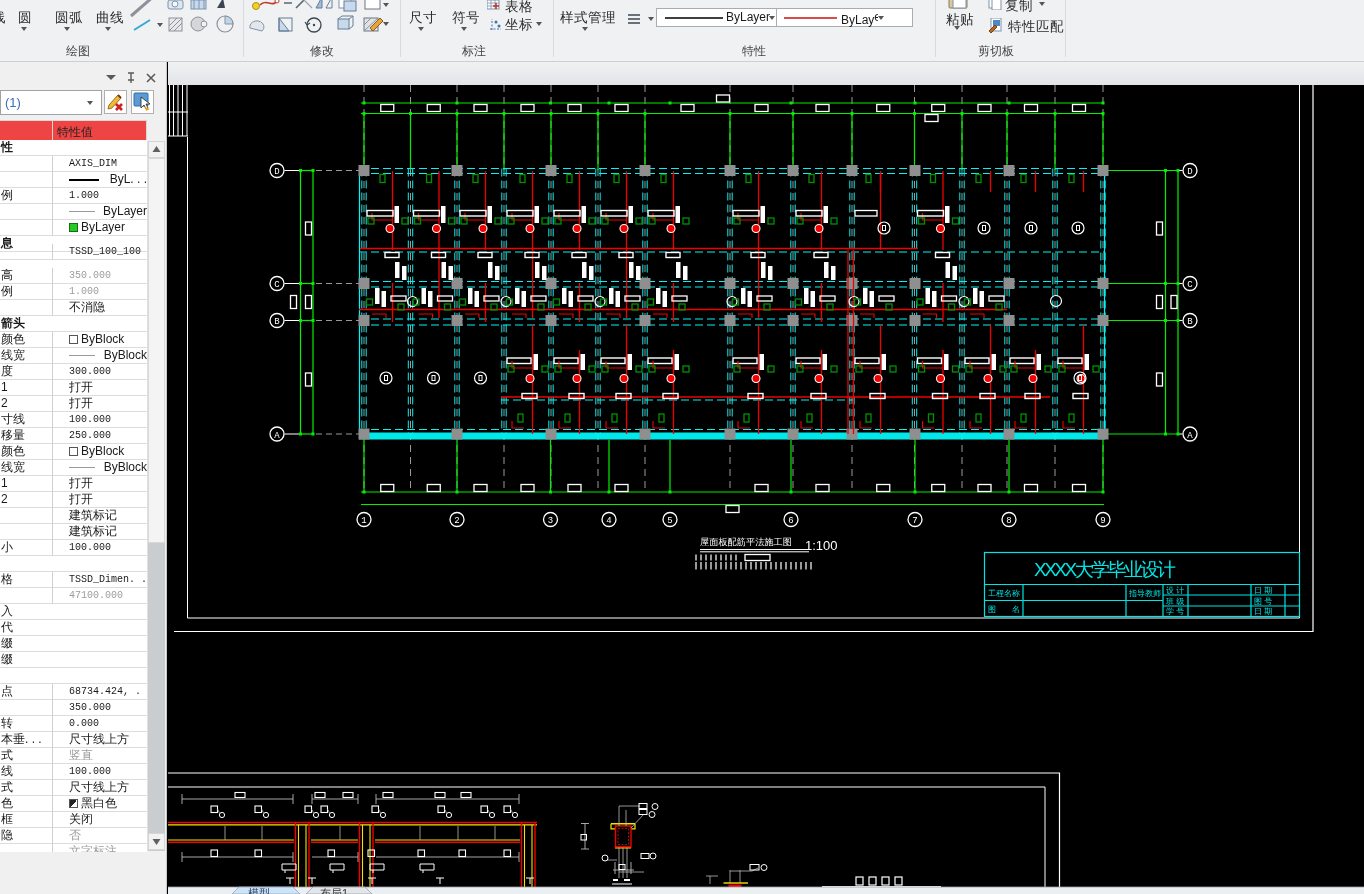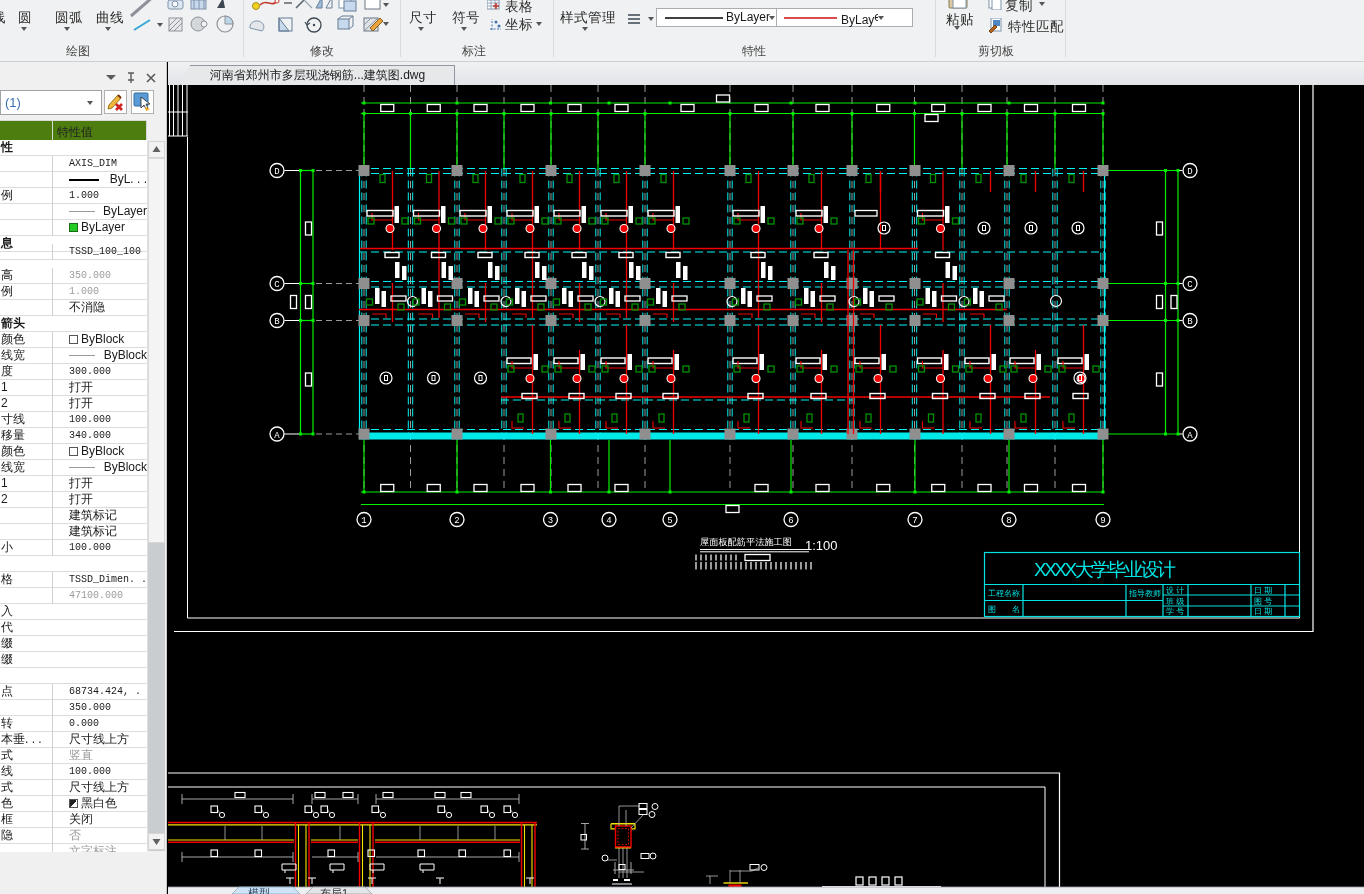--- a/index.html
+++ b/index.html
@@ -211,21 +211,21 @@
   </div>
 
   <div style="position:absolute;left:131px;top:28px;width:23px;height:24px;background:#fff;border:1px solid #b0b0b0">
     <svg width="21" height="22">
         <rect x="2" y="2" width="14" height="13" rx="1" fill="#5b9bd5" stroke="#2e6da4"></rect>
         <path d="M9 6 v11 l3 -3 2 4 2 -1 -2 -4 4 0 z" fill="#fff" stroke="#222" stroke-width="0.8"></path>
         <path d="M13 16 l5 2 -4 2 z" fill="#f2a21a"></path>
       </svg>
   </div>
 
-  <div style="position:absolute;left:0;top:58px;width:147px;height:21px;background:#4d7c0f;border:1px solid #d8d8d8;border-left:none">
+  <div style="position:absolute;left:0;top:58px;width:147px;height:21px;background:#ef4444;border:1px solid #d8d8d8;border-left:none">
     <div style="position:absolute;left:52px;top:0;width:1px;height:20px;background:#d8d8d8"></div>
     <span style="position:absolute;left:57px;top:3px;font-size:12px;color:#222">特性值</span>
   </div>
 
   <div id="ptable">
 <div class="prow cat" style="top:0.0px">性</div>
 <div class="prow" style="top:16.0px">
         <div class="pval mono"><span>AXIS_DIM</span></div>
       </div>
 <div class="prow" style="top:32.0px">
@@ -276,21 +276,21 @@
 <div class="prow" style="top:256.0px">
         <div class="plab">2</div>
         <div class="pval"><span>打开</span></div>
       </div>
 <div class="prow" style="top:272.0px">
         <div class="plab">寸线</div>
         <div class="pval mono"><span>100.000</span></div>
       </div>
 <div class="prow" style="top:288.0px">
         <div class="plab">移量</div>
-        <div class="pval mono"><span>340.000</span></div>
+        <div class="pval mono"><span>250.000</span></div>
       </div>
 <div class="prow" style="top:304.0px">
         <div class="plab">颜色</div>
         <div class="pval"><span class="swsq"></span><span>ByBlock</span></div>
       </div>
 <div class="prow" style="top:320.0px">
         <div class="plab">线宽</div>
         <div class="pval"><span class="swthin"></span><span style="float:right">ByBlock</span></div>
       </div>
 <div class="prow" style="top:336.0px">
@@ -390,22 +390,20 @@
         </svg></div>
     <div style="position:absolute;left:0px;top:17px;width:17px;height:385px;background:#f4f4f4;border:1px solid #d9d9d9"></div>
     <div style="position:absolute;left:0px;top:692px;width:17px;height:17px;background:#f2f2f2;border:1px solid #d5d5d5"><svg width="15" height="15">
           <path d="M7.5 11 l4 -6 h-8 z" fill="#606060"></path>
         </svg></div>
   </div>
 </div>
 
 <div id="tabbar">
 
-  <div class="dtab" style="left:12px;width:275px;background:#e6e8ea;clip-path:polygon(0 100%,10px 0,100% 0,100% 100%)">
-    <div style="position:absolute;inset:0;border:1px solid #9097a0;border-bottom:none;clip-path:polygon(0 100%,10px 0,100% 0,100% 100%)"></div>河南省郑州市多层现浇钢筋...建筑图.dwg</div>
 
 </div>
 
 <div id="canvas">
 <svg width="1196" height="809" viewBox="168 85 1196 809">
 
 <g stroke="#ffffff" stroke-width="1.2" fill="none">
         <path d="M174 631.5 H1313 V85"></path>
       </g>
 

